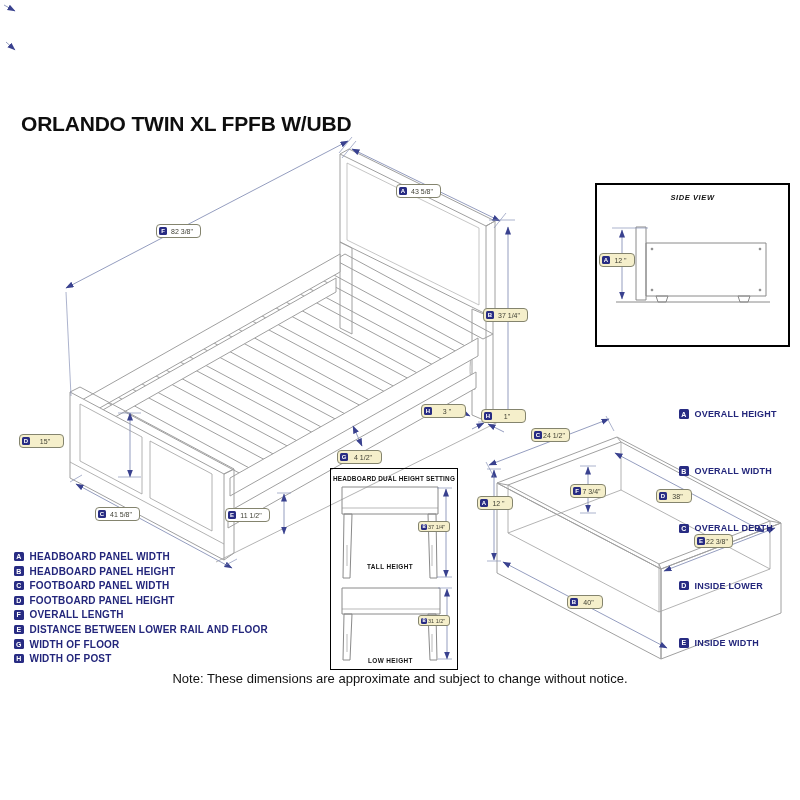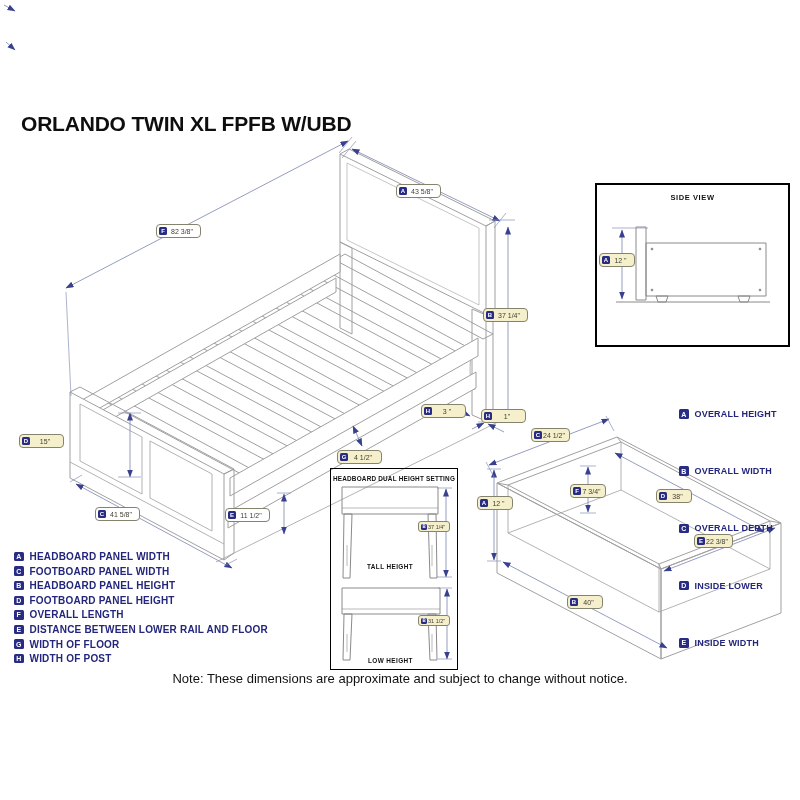--- a/index.html
+++ b/index.html
@@ -33,21 +33,21 @@
   .legend.drwl .lrow{margin-bottom:3.2px;margin-top:44px;}
   .lsq{display:flex;align-items:center;justify-content:center;width:9.5px;height:9.5px;
        background:#282c83;color:#fff;font-size:7px;font-weight:bold;border-radius:1.5px;
        flex:0 0 auto;}
   .ltxt{font-size:10px;font-weight:bold;color:#23267b;letter-spacing:0.2px;white-space:nowrap;}
   .legend.drwl .ltxt{font-size:9px;}
 
   
   .frame-box{position:absolute;border:2px solid #000;background:transparent;z-index:2;}
   .box-title{position:absolute;width:100%;text-align:center;font-weight:bold;color:#111;}
-  #sideview-title{top:8px;font-size:7.5px;letter-spacing:0.6px;}
+  #sideview-title{top:8px;font-size:7.5px;letter-spacing:0.6px;font-style:italic;}
   #hb-title{top:6px;font-size:6.4px;letter-spacing:0.2px;}
   .caption{position:absolute;font-size:6.4px;font-weight:bold;color:#111;
            letter-spacing:0.4px;white-space:nowrap;z-index:4;}
 
   .note{position:absolute;left:0;top:671px;width:800px;text-align:center;
         font-size:13px;color:#111;}
 </style>
 </head>
 <body>
 
@@ -293,28 +293,28 @@
     <span class="sq">B</span>
     <span class="val">40"</span>
     </div>
 
   <div class="legend bedl" style="left:14px;top:551px;">
     <div class="lrow">
       <span class="lsq">A</span>
       <span class="ltxt">HEADBOARD PANEL WIDTH</span>
       </div>
     <div class="lrow">
+      <span class="lsq">B</span>
+      <span class="ltxt">HEADBOARD PANEL HEIGHT</span>
+      </div>
+    <div class="lrow">
       <span class="lsq">C</span>
       <span class="ltxt">FOOTBOARD PANEL WIDTH</span>
       </div>
     <div class="lrow">
-      <span class="lsq">B</span>
-      <span class="ltxt">HEADBOARD PANEL HEIGHT</span>
-      </div>
-    <div class="lrow">
       <span class="lsq">D</span>
       <span class="ltxt">FOOTBOARD PANEL HEIGHT</span>
       </div>
     <div class="lrow">
       <span class="lsq">F</span>
       <span class="ltxt">OVERALL LENGTH</span>
       </div>
     <div class="lrow">
       <span class="lsq">E</span>
       <span class="ltxt">DISTANCE BETWEEN LOWER RAIL AND FLOOR</span>

